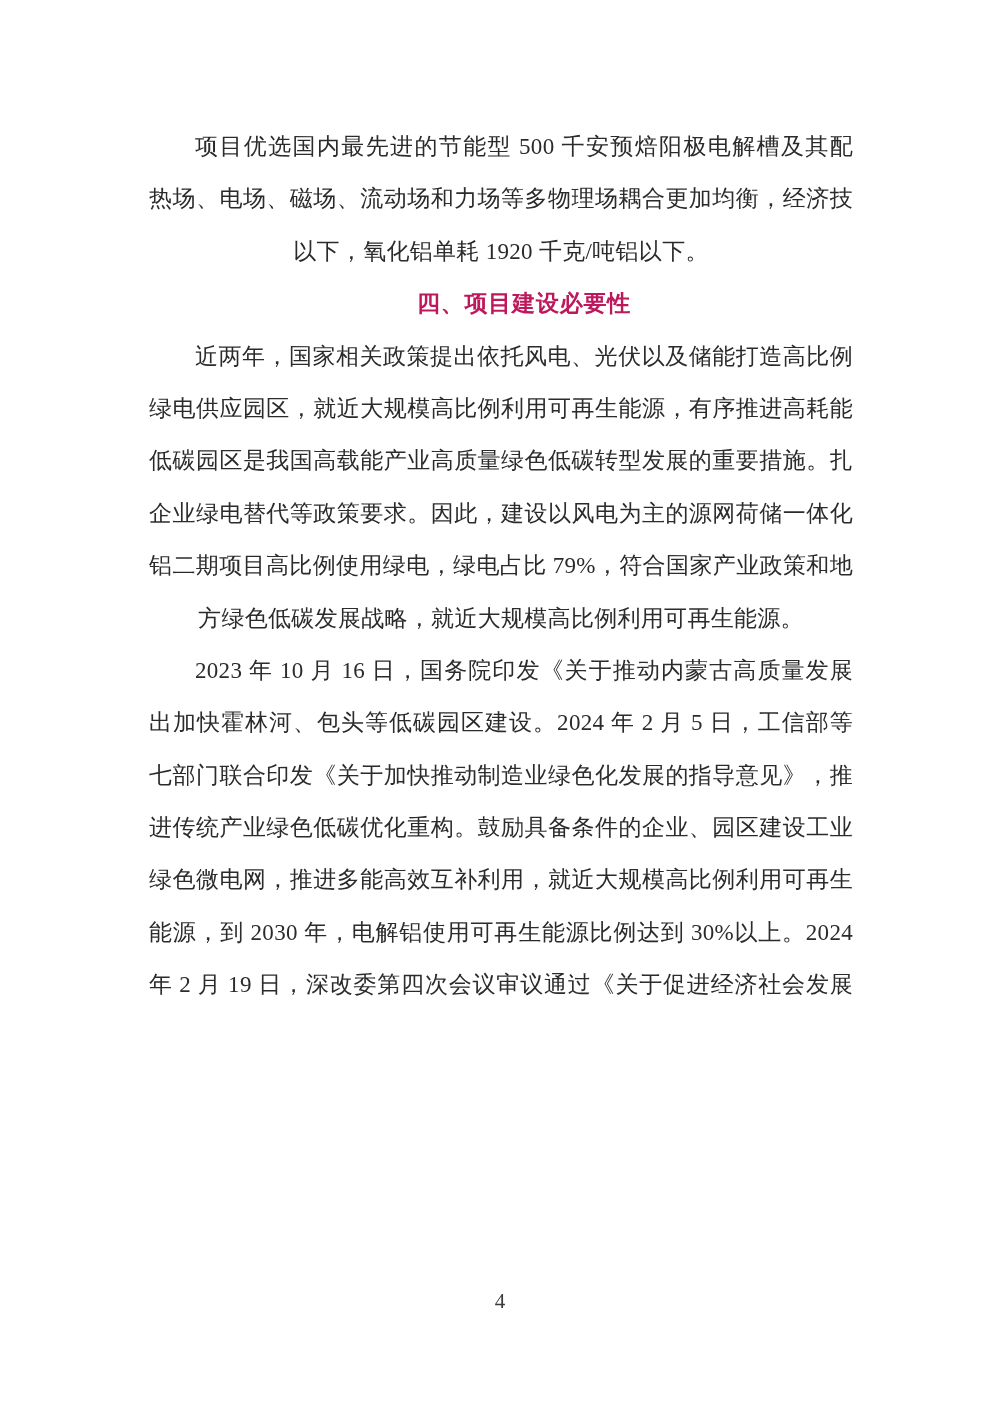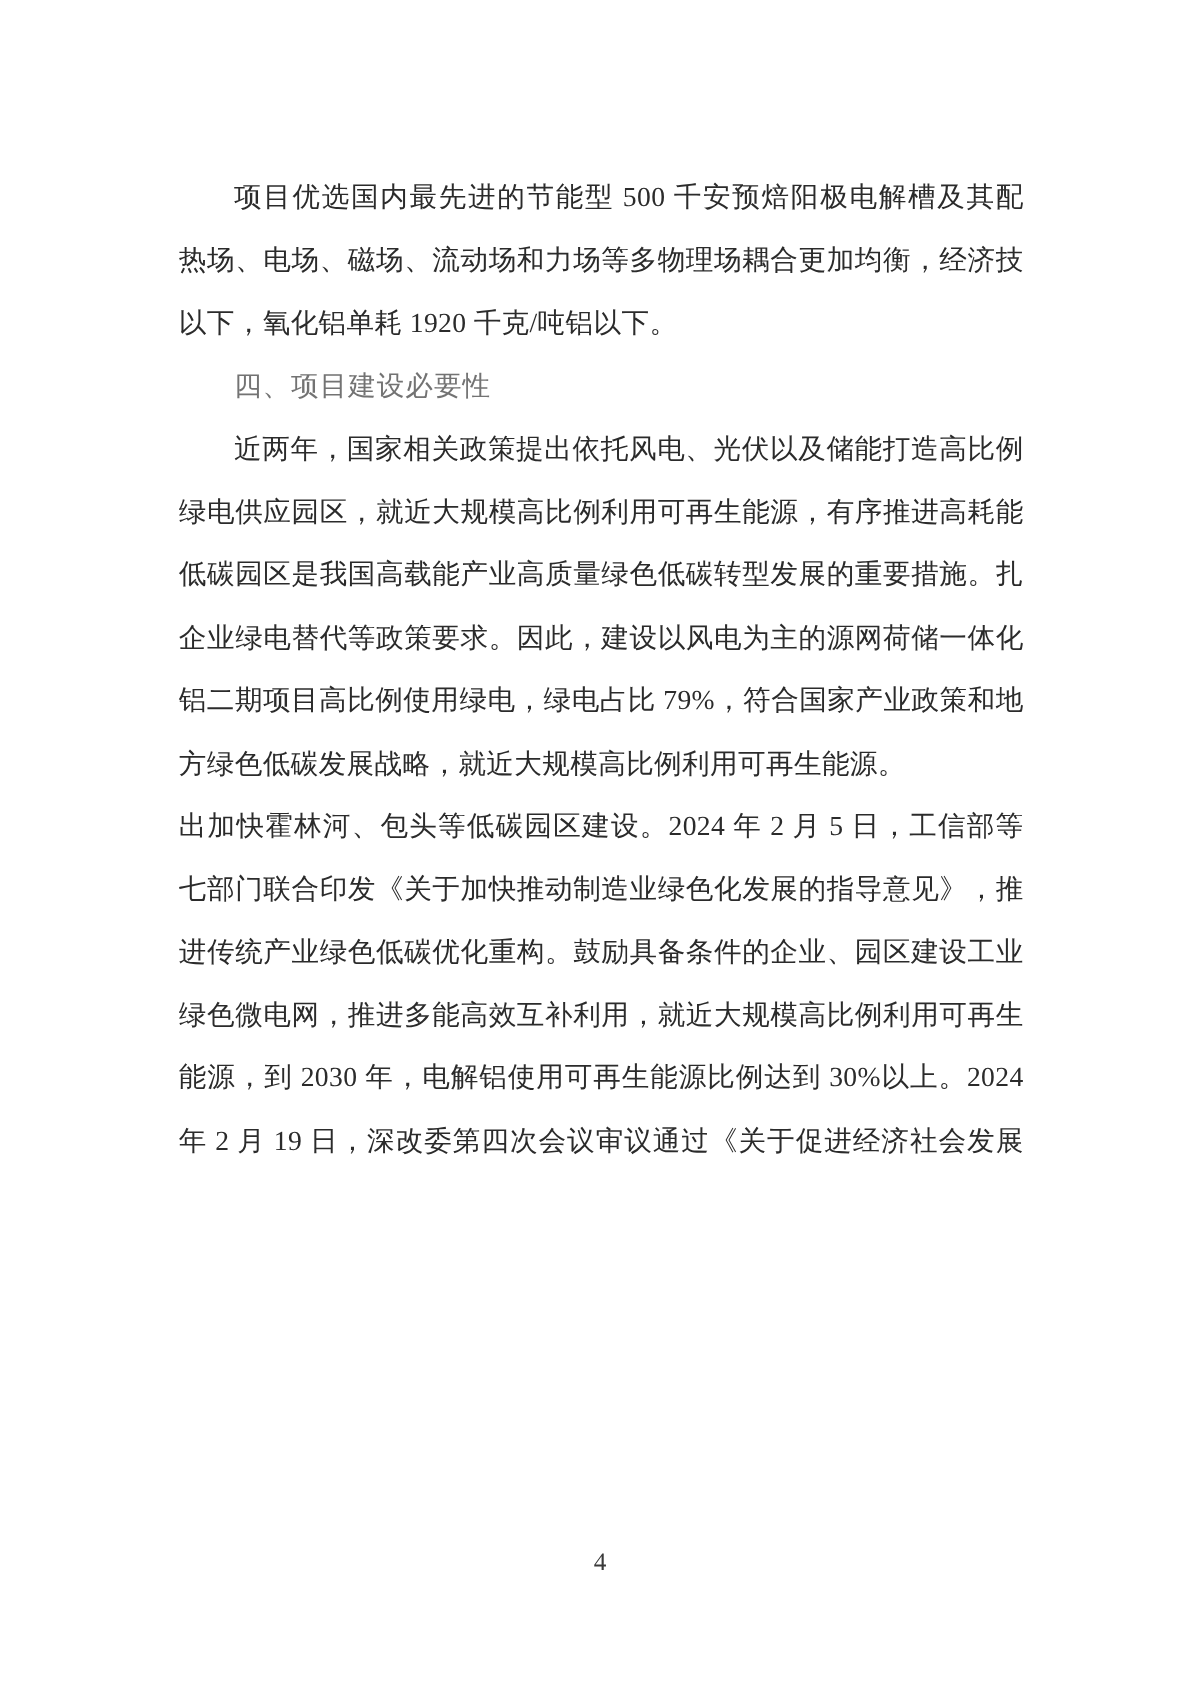--- a/index.html
+++ b/index.html
@@ -12,41 +12,41 @@
     width: 1000px;
     height: 1414px;
     background: #ffffff;
     overflow: hidden;
     font-family: "Liberation Serif", "DejaVu Serif", serif;
     color: #2b2b2b;
   }
   .doc {
     position: absolute;
     left: 149px;
-    top: 139px;
+    top: 121px;
     width: 704px;
     font-size: 23px;
   }
   .line {
     height: 52.4px;
     line-height: 52.4px;
     overflow: hidden;
-    text-align: left;
+    text-align: center;
     letter-spacing: 0.3px;
   }
   .line.justify {
     text-align: justify;
     text-align-last: justify;
   }
   .line.indent {
     padding-left: 46px;
   }
   .line.heading {
-    font-weight: normal;
-    color: #737373;
+    font-weight: bold;
+    color: #be185d;
     letter-spacing: 0.8px;
   }
   .footer {
     position: absolute;
     left: 0;
     top: 1275px;
     width: 100%;
     height: 52.4px;
     line-height: 52.4px;
     text-align: center;
@@ -62,20 +62,21 @@
       <div class="line justify indent">项目优选国内最先进的节能型 500 千安预焙阳极电解槽及其配</div>
       <div class="line justify">热场、电场、磁场、流动场和力场等多物理场耦合更加均衡，经济技</div>
       <div class="line">以下，氧化铝单耗 1920 千克/吨铝以下。</div>
       <div class="line indent heading h1">四、项目建设必要性</div>
       <div class="line justify indent">近两年，国家相关政策提出依托风电、光伏以及储能打造高比例</div>
       <div class="line justify">绿电供应园区，就近大规模高比例利用可再生能源，有序推进高耗能</div>
       <div class="line justify">低碳园区是我国高载能产业高质量绿色低碳转型发展的重要措施。扎</div>
       <div class="line justify">企业绿电替代等政策要求。因此，建设以风电为主的源网荷储一体化</div>
       <div class="line justify">铝二期项目高比例使用绿电，绿电占比 79%，符合国家产业政策和地</div>
       <div class="line">方绿色低碳发展战略，就近大规模高比例利用可再生能源。</div>
+      <div class="line justify indent">2023 年 10 月 16 日，国务院印发《关于推动内蒙古高质量发展</div>
       <div class="line justify">出加快霍林河、包头等低碳园区建设。2024 年 2 月 5 日，工信部等</div>
       <div class="line justify">七部门联合印发《关于加快推动制造业绿色化发展的指导意见》，推</div>
       <div class="line justify">进传统产业绿色低碳优化重构。鼓励具备条件的企业、园区建设工业</div>
       <div class="line justify">绿色微电网，推进多能高效互补利用，就近大规模高比例利用可再生</div>
       <div class="line justify">能源，到 2030 年，电解铝使用可再生能源比例达到 30%以上。2024</div>
       <div class="line justify">年 2 月 19 日，深改委第四次会议审议通过《关于促进经济社会发展</div>
     </div>
   <div class="footer">4</div>
 </main>
 

